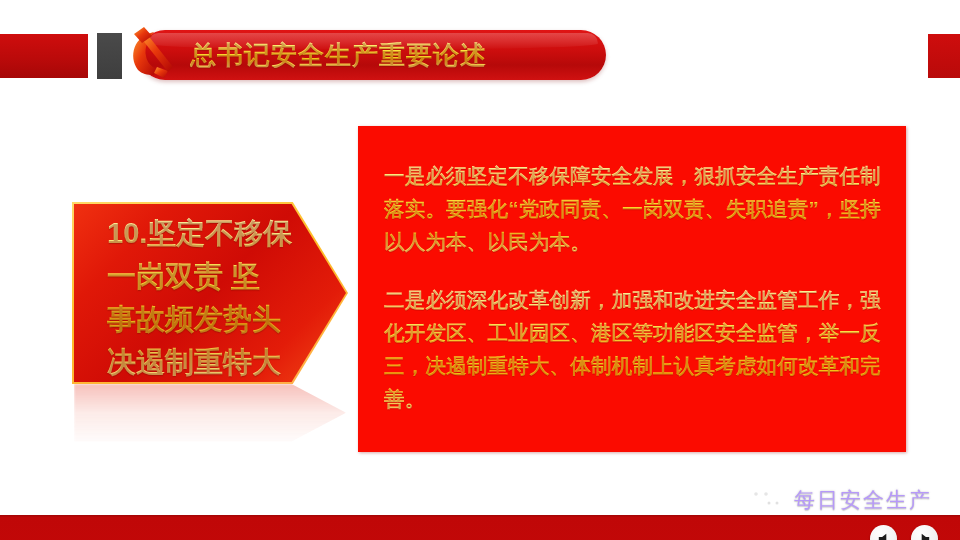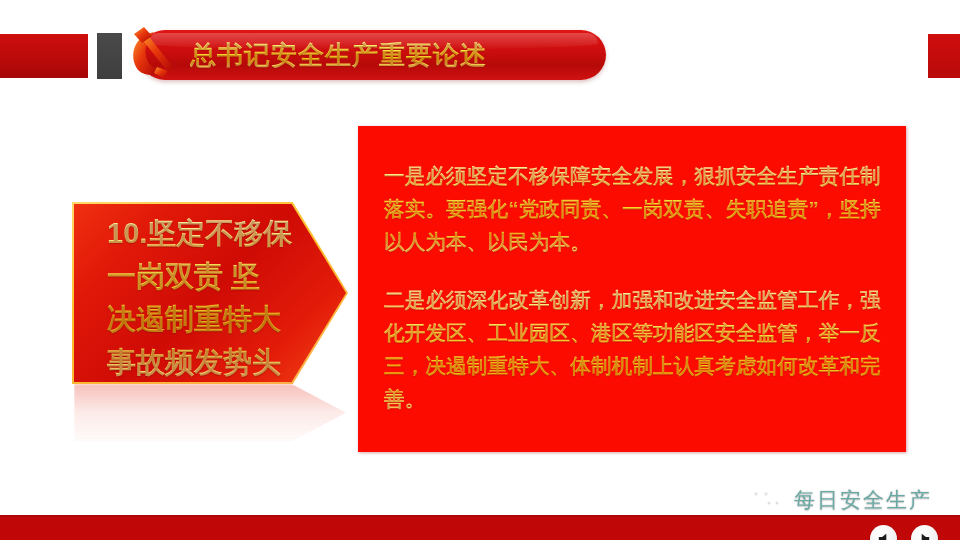--- a/index.html
+++ b/index.html
@@ -169,21 +169,21 @@
     gap: 8px;
     opacity: 0.62;
   }
   .wechat-mark {
     width: 40px; height: 32px;
     position: relative;
   }
   .wm-text {
     font-size: 21px;
     letter-spacing: 2px;
-    color: #0f766e;
+    color: #8b5cf6;
     text-shadow: 0 0 2px rgba(150,150,150,0.9), 0 1px 1px rgba(120,120,120,0.6);
     white-space: nowrap;
   }
   .nav-buttons {
     position: absolute;
     right: 22px; bottom: 4px;
     display: flex;
     gap: 14px;
   }
   .nav-btn {
@@ -231,22 +231,22 @@
 
   <div class="hdr-title">总书记安全生产重要论述</div>
 
   <div class="corner-square"></div>
 
   <div class="arrow-banner-edge"></div>
   <div class="arrow-banner"></div>
   <div class="arrow-banner-text">
     <div>10.坚定不移保</div>
     <div>一岗双责 坚</div>
+    <div>事故频发势头</div>
     <div>决遏制重特大</div>
-    <div>事故频发势头</div>
   </div>
   <div class="arrow-reflection"></div>
 
   <div class="content-box"></div>
   <div class="content-inner">
     <p class="content-para">一是必须坚定不移保障安全发展，狠抓安全生产责任制落实。要强化“党政同责、一岗双责、失职追责”，坚持以人为本、以民为本。</p>
     <p class="content-para">二是必须深化改革创新，加强和改进安全监管工作，强化开发区、工业园区、港区等功能区安全监管，举一反三，决遏制重特大、体制机制上认真考虑如何改革和完善。</p>
   </div>
 
   <div class="watermark">

